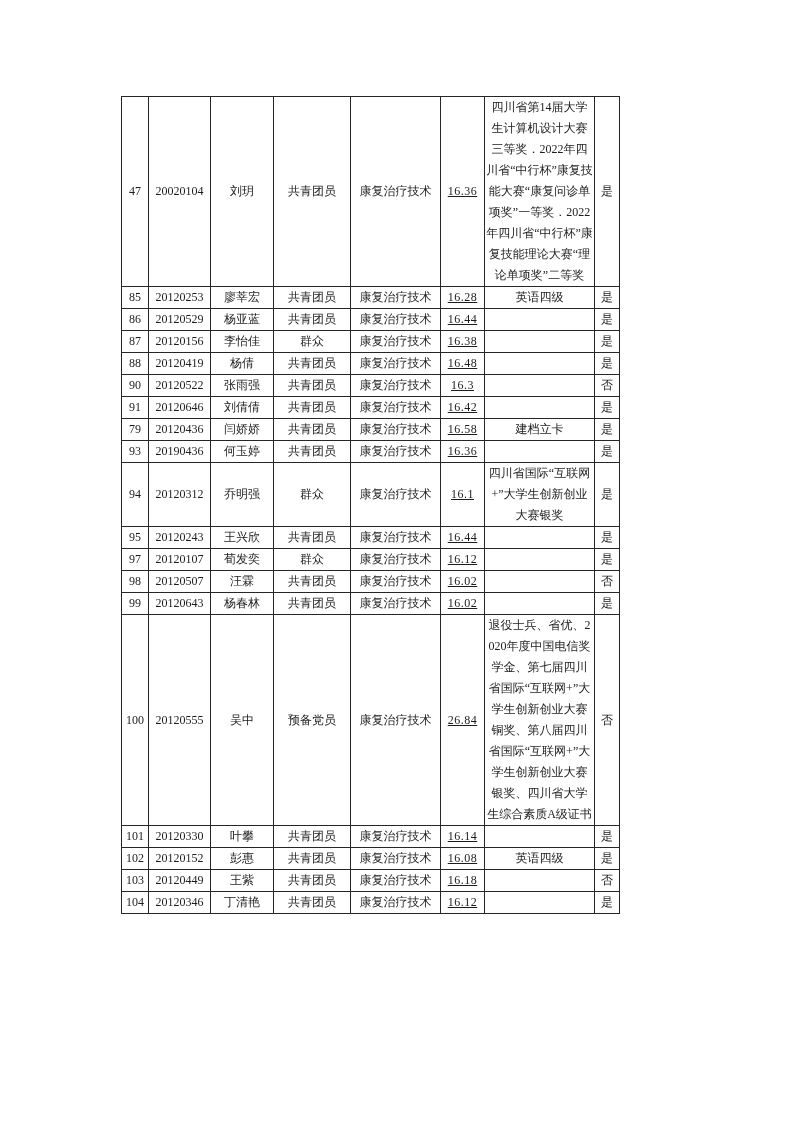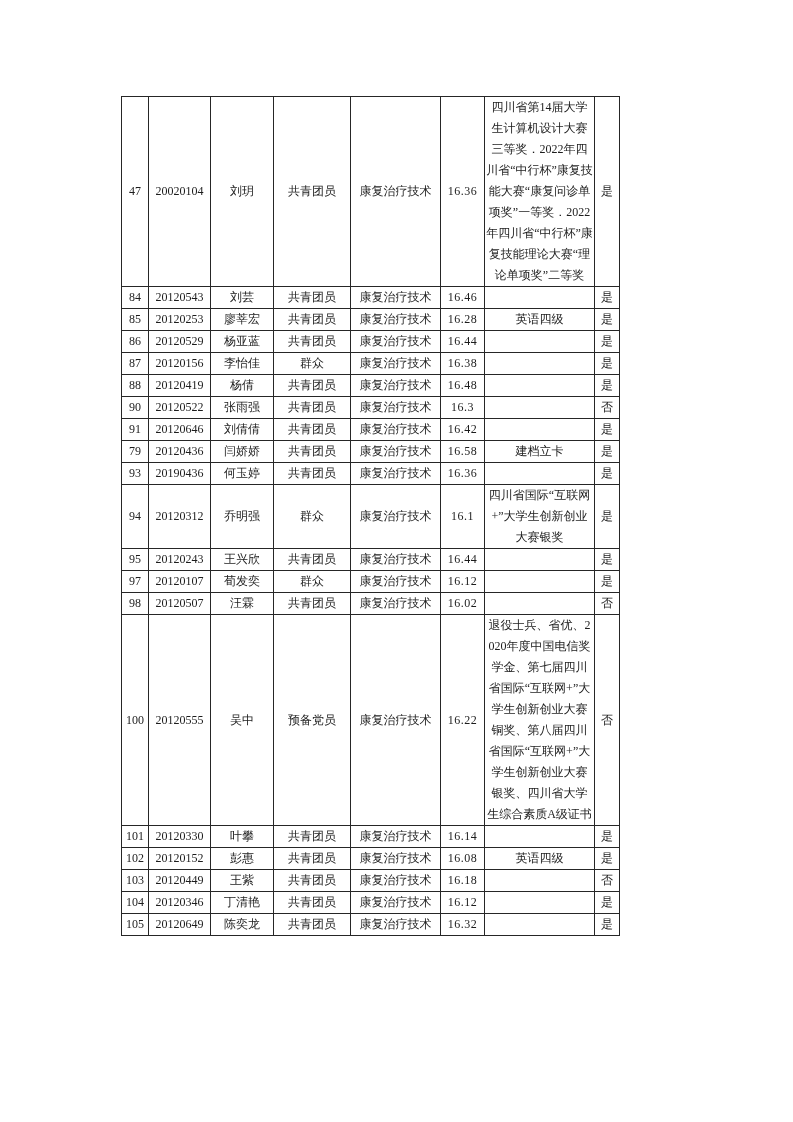--- a/index.html
+++ b/index.html
@@ -37,20 +37,21 @@
   }
   table.roster tr {
     height: 21px;
   }
   td.cell-awards {
     padding: 1px 4px;
     line-height: 21.5px;
   }
   td.cell-score {
     letter-spacing: 0.5px;
+    text-decoration: underline;
   }
 </style>
 </head>
 <body>
 
 <div class="page">
   <table class="roster">
     <colgroup>
       <col style="width:27px">
       <col style="width:62px">
@@ -66,30 +67,20 @@
       <td class="cell-no">47</td>
       <td class="cell-student-id">20020104</td>
       <td class="cell-name">刘玥</td>
       <td class="cell-political-status">共青团员</td>
       <td class="cell-major">康复治疗技术</td>
       <td class="cell-score">16.36</td>
       <td class="cell-awards">四川省第14届大学生计算机设计大赛三等奖．2022年四川省“中行杯”康复技能大赛“康复问诊单项奖”一等奖．2022年四川省“中行杯”康复技能理论大赛“理论单项奖”二等奖</td>
       <td class="cell-flag">是</td>
     </tr>
 
-    <tr>
-      <td class="cell-no">84</td>
-      <td class="cell-student-id">20120543</td>
-      <td class="cell-name">刘芸</td>
-      <td class="cell-political-status">共青团员</td>
-      <td class="cell-major">康复治疗技术</td>
-      <td class="cell-score">16.46</td>
-      <td class="cell-awards"></td>
-      <td class="cell-flag">是</td>
-    </tr>
 
     <tr>
       <td class="cell-no">85</td>
       <td class="cell-student-id">20120253</td>
       <td class="cell-name">廖莘宏</td>
       <td class="cell-political-status">共青团员</td>
       <td class="cell-major">康复治疗技术</td>
       <td class="cell-score">16.28</td>
       <td class="cell-awards">英语四级</td>
       <td class="cell-flag">是</td>
@@ -211,28 +202,38 @@
       <td class="cell-no">98</td>
       <td class="cell-student-id">20120507</td>
       <td class="cell-name">汪霖</td>
       <td class="cell-political-status">共青团员</td>
       <td class="cell-major">康复治疗技术</td>
       <td class="cell-score">16.02</td>
       <td class="cell-awards"></td>
       <td class="cell-flag">否</td>
     </tr>
 
+    <tr>
+      <td class="cell-no">99</td>
+      <td class="cell-student-id">20120643</td>
+      <td class="cell-name">杨春林</td>
+      <td class="cell-political-status">共青团员</td>
+      <td class="cell-major">康复治疗技术</td>
+      <td class="cell-score">16.02</td>
+      <td class="cell-awards"></td>
+      <td class="cell-flag">是</td>
+    </tr>
 
     <tr>
       <td class="cell-no">100</td>
       <td class="cell-student-id">20120555</td>
       <td class="cell-name">吴中</td>
       <td class="cell-political-status">预备党员</td>
       <td class="cell-major">康复治疗技术</td>
-      <td class="cell-score">16.22</td>
+      <td class="cell-score">26.84</td>
       <td class="cell-awards">退役士兵、省优、2020年度中国电信奖学金、第七届四川省国际“互联网+”大学生创新创业大赛铜奖、第八届四川省国际“互联网+”大学生创新创业大赛银奖、四川省大学生综合素质A级证书</td>
       <td class="cell-flag">否</td>
     </tr>
 
     <tr>
       <td class="cell-no">101</td>
       <td class="cell-student-id">20120330</td>
       <td class="cell-name">叶攀</td>
       <td class="cell-political-status">共青团员</td>
       <td class="cell-major">康复治疗技术</td>
@@ -267,27 +268,17 @@
       <td class="cell-no">104</td>
       <td class="cell-student-id">20120346</td>
       <td class="cell-name">丁清艳</td>
       <td class="cell-political-status">共青团员</td>
       <td class="cell-major">康复治疗技术</td>
       <td class="cell-score">16.12</td>
       <td class="cell-awards"></td>
       <td class="cell-flag">是</td>
     </tr>
 
-    <tr>
-      <td class="cell-no">105</td>
-      <td class="cell-student-id">20120649</td>
-      <td class="cell-name">陈奕龙</td>
-      <td class="cell-political-status">共青团员</td>
-      <td class="cell-major">康复治疗技术</td>
-      <td class="cell-score">16.32</td>
-      <td class="cell-awards"></td>
-      <td class="cell-flag">是</td>
-    </tr>
 
   </tbody>
   </table>
 
 </div>
 
 </body></html>

